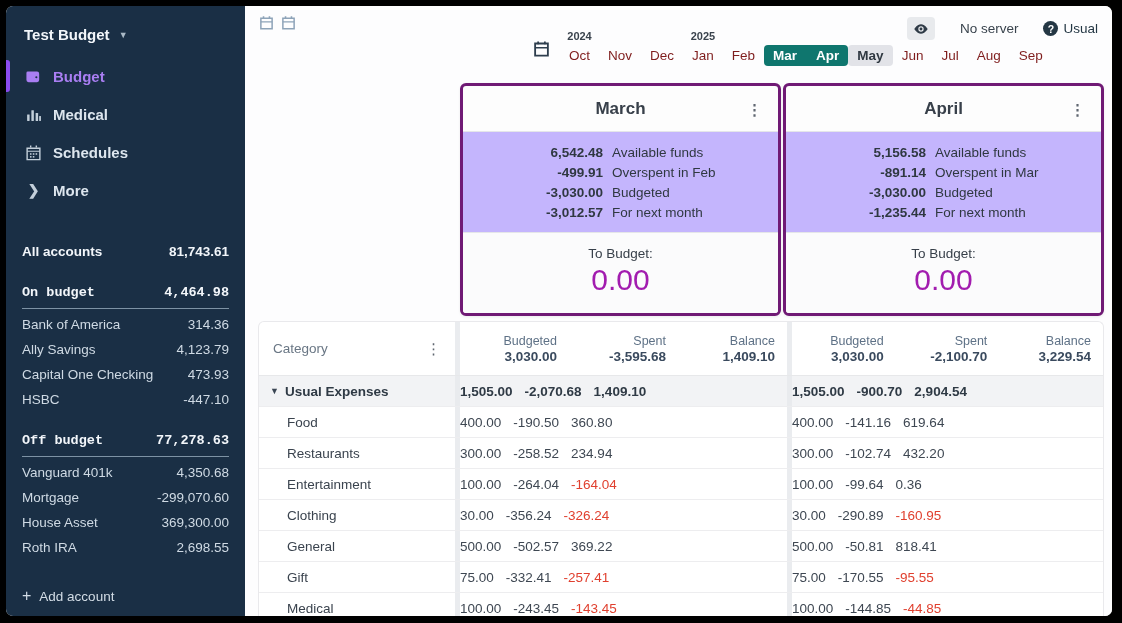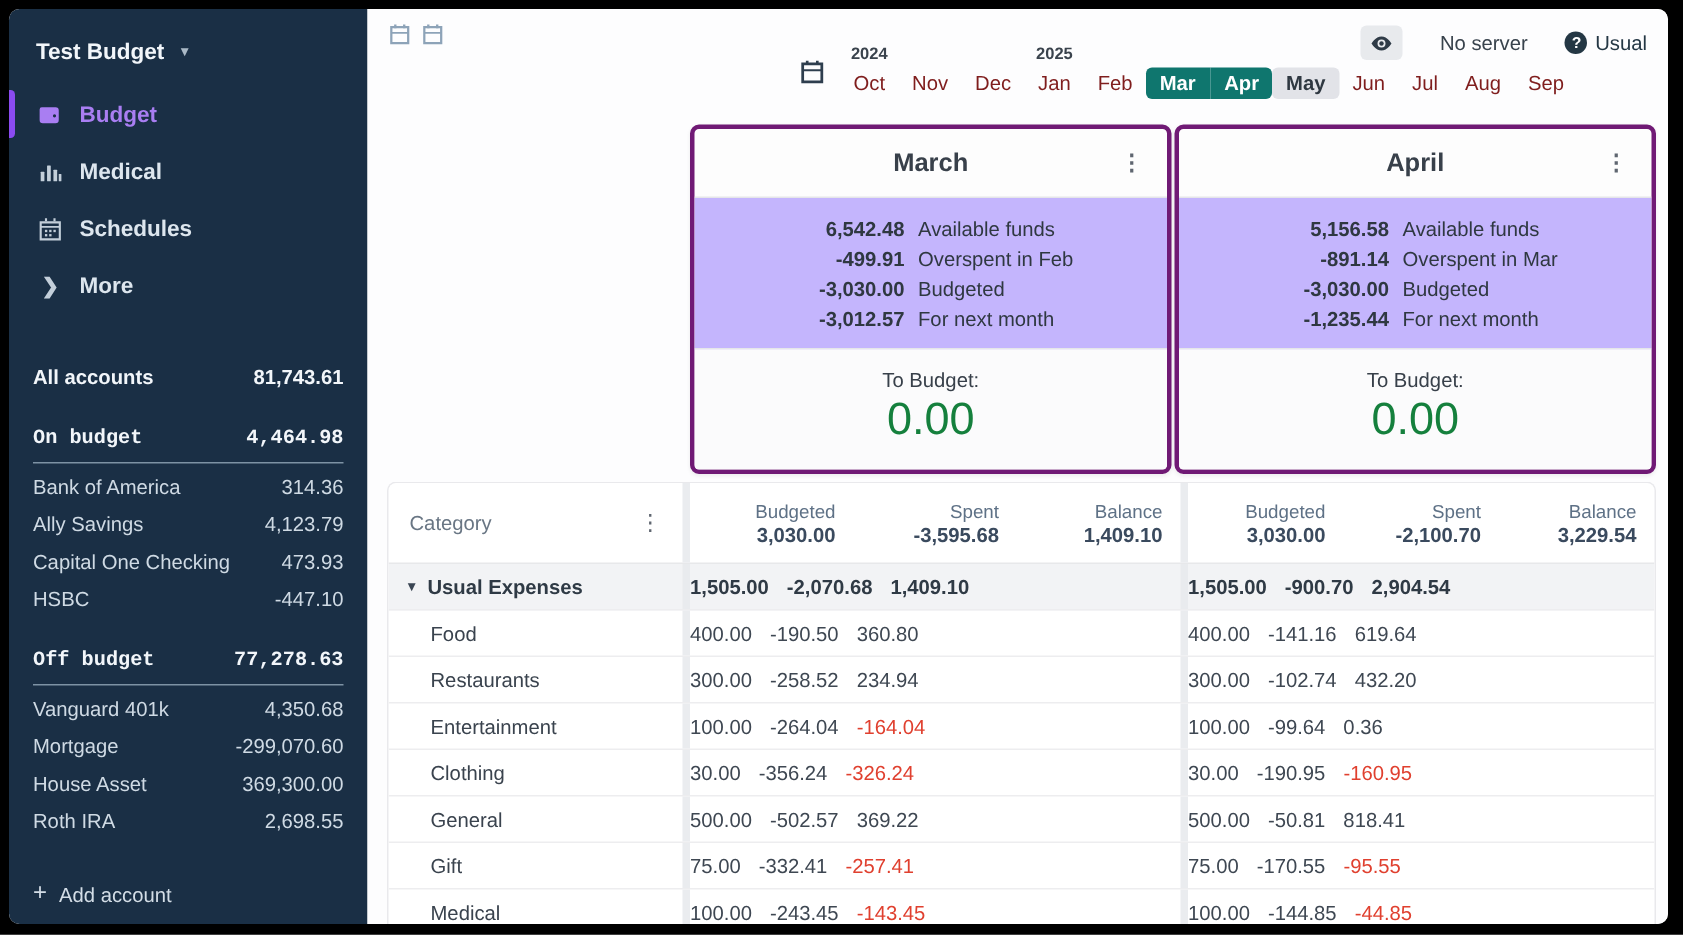--- a/index.html
+++ b/index.html
@@ -63,21 +63,21 @@
   .mcard-title { position:relative; height:46px; display:flex; align-items:center; justify-content:center;
                  font-size:17px; font-weight:bold; color:#38404a; border-bottom:1px solid #e5e6e9; }
   .kebab { position:absolute; right:16px; top:50%; transform:translateY(-50%); color:#5f6670; font-size:15px;
            cursor:pointer; letter-spacing:0; line-height:1; }
   .mcard-stats { background:#c4b5fd; padding:10px 0 10px 0; border-bottom:1px solid #e5e6e9; }
   .srow { display:flex; height:20px; align-items:center; font-size:13.5px; color:#2f3841; }
   .sval { width:140px; text-align:right; font-weight:bold; }
   .slab { margin-left:9px; }
   .to-budget { text-align:center; padding:13px 0 16px 0; background:#fbfbfc; }
   .tb-label { font-size:13.5px; color:#38404a; }
-  .tb-value { font-size:30px; color:#15803d; margin-top:2px; cursor:pointer; }
+  .tb-value { font-size:30px; color:#a21caf; margin-top:2px; cursor:pointer; }
 
   
   .btable { margin:1px 8px 0 13px; background:#fff; border:1px solid #e9e9ec; border-bottom:none;
             border-radius:6px 6px 0 0; overflow:hidden; }
   .trow { display:grid; grid-template-columns:196px 5px 327px 5px 1fr; border-bottom:1px solid #ededef; }
   .gutter { background:#eaecef; }
   .mblock { display:grid; grid-template-columns:1fr 1fr 1fr; }
   .thead { height:54px; border-bottom:1px solid #e7e8ea; }
   .cat-head { display:flex; align-items:center; justify-content:space-between; padding:0 14px 0 14px;
               font-size:13.5px; color:#697684; }
@@ -471,21 +471,21 @@
         <div class="cat-cell">Clothing</div>
         <div class="gutter"></div>
         <div class="mblock">
           <div class="num">30.00</div>
           <div class="num">-356.24</div>
           <div class="num neg">-326.24</div>
         </div>
         <div class="gutter"></div>
         <div class="mblock">
           <div class="num">30.00</div>
-          <div class="num">-190.95</div>
+          <div class="num">-290.89</div>
           <div class="num neg">-160.95</div>
         </div>
       </div>
 
       <div class="trow drow">
         <div class="cat-cell">General</div>
         <div class="gutter"></div>
         <div class="mblock">
           <div class="num">500.00</div>
           <div class="num">-502.57</div>

